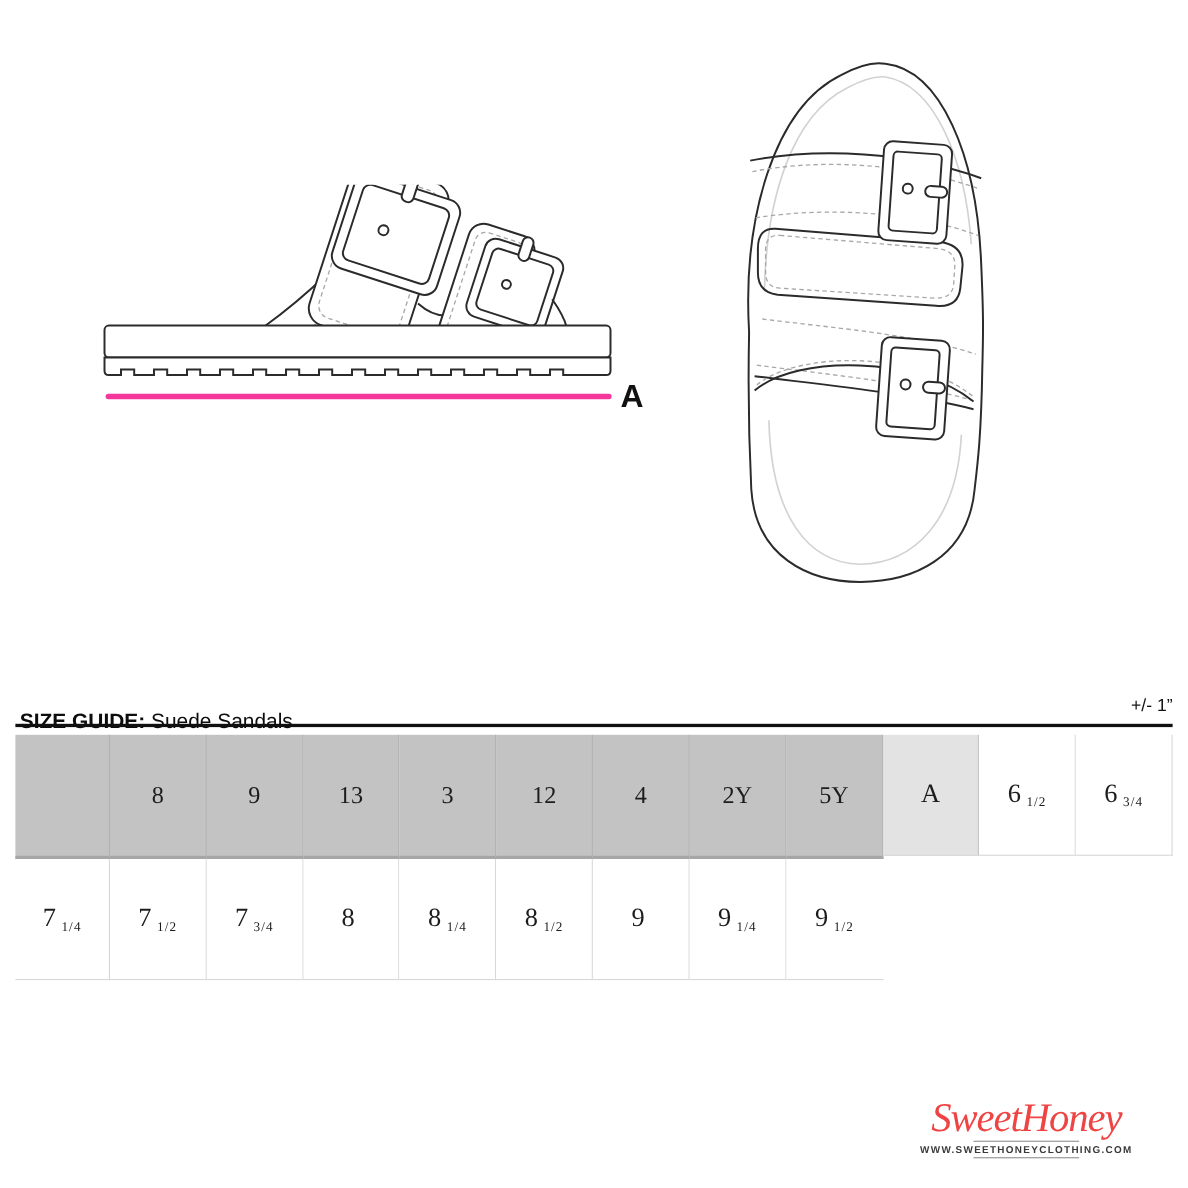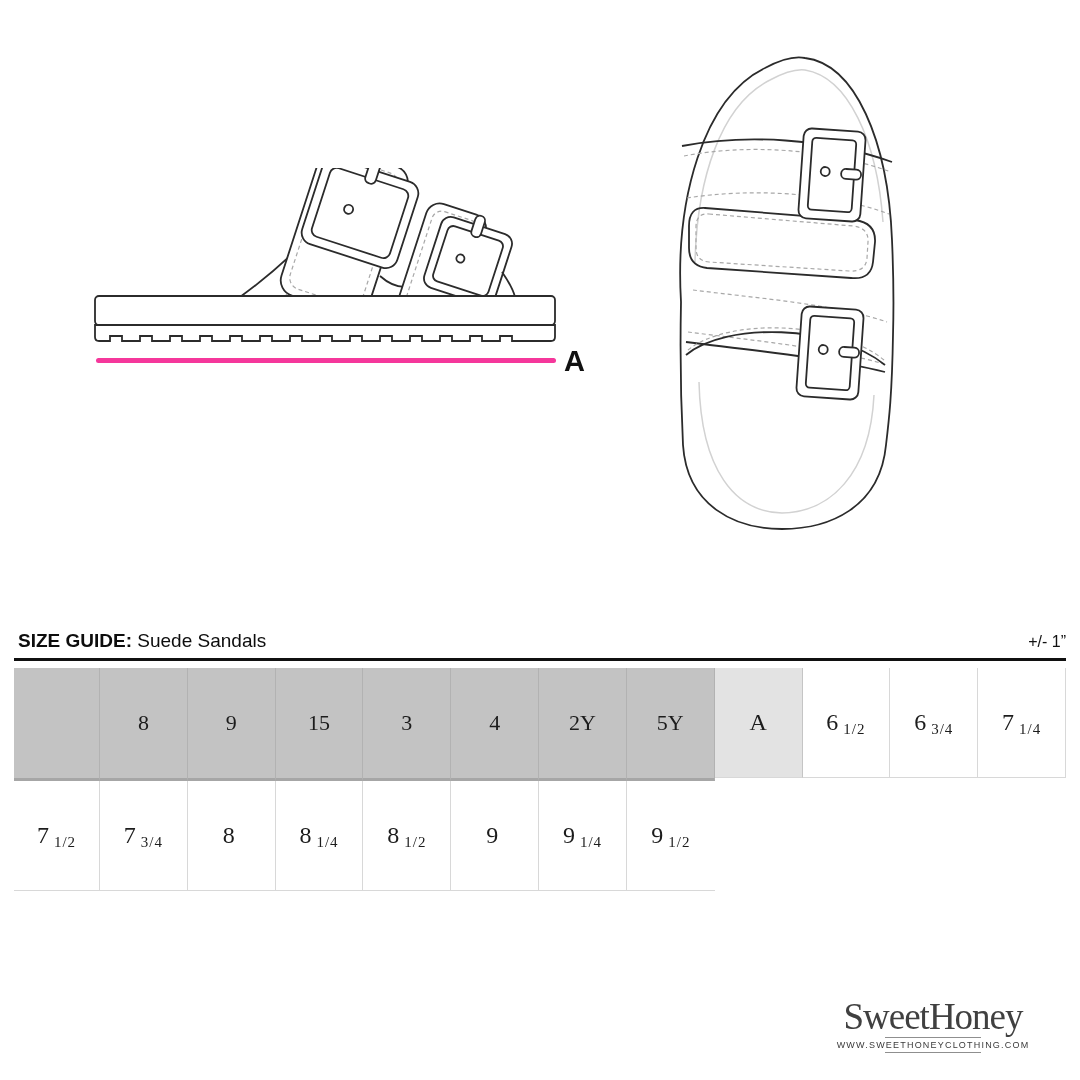--- a/index.html
+++ b/index.html
@@ -7,43 +7,43 @@
   .canvas { position:relative; width:1080px; height:1080px; background:#ffffff; overflow:hidden; }
 
   
   .side-view { position:absolute; left:88px; top:168px; }
   .top-view  { position:absolute; left:655px; top:50px; }
   .measure-line { position:absolute; left:96px; top:358px; width:460px; height:5px; border-radius:3px; }
   .measure-label { position:absolute; left:564px; top:345px; font-size:29px; font-weight:bold; color:#111; }
 
   
   .sg-header { position:absolute; left:14px; top:630px; width:1052px; height:26px; }
-  .sg-title { position:absolute; left:4px; top:0; font-size:19px; color:#0d0d0d; }
+  .sg-title { position:absolute; left:4px; top:16px; font-size:19px; color:#0d0d0d; }
   .sg-title b { font-weight:bold; }
   .sg-tol { position:absolute; right:0; top:3px; font-size:16px; color:#111; }
   .sg-rule { position:absolute; left:14px; top:658px; width:1052px; height:3px; background:#101010; }
 
   
   .size-table { position:absolute; left:14px; top:668px; width:1052px; display:grid;
                 grid-template-columns:86px repeat(11, 1fr); font-family:"Liberation Serif", serif; }
   .th { background:#c3c3c3; height:113px; display:flex; align-items:center; justify-content:center;
         font-size:22px; color:#1c1c1c; border-right:1px solid #b2b2b2; border-bottom:3px solid #a6a6a6; }
   .th:nth-child(12) { border-right:none; }
   .td { background:#ffffff; height:110px; display:flex; align-items:center; justify-content:center;
         font-size:24px; color:#1c1c1c; border-right:1px solid #d8d8d8; border-bottom:1px solid #d8d8d8; }
   .td:last-child { border-right:none; }
-  .td .frac { font-size:15px; margin-left:5px; letter-spacing:1px;margin-top:13px; }
+  .td .frac { font-size:12px; margin-left:5px; letter-spacing:1px;margin-top:13px; }
   .td.row-label { background:#e3e3e3; border-right:1px solid #c5c5c5; font-size:24px; }
 
   
   .logo { position:absolute; right:32px; top:998px; width:230px; text-align:center; }
-  .logo-script { font-family:"Liberation Serif", serif; font-size:37px;
-                 color:#404040; letter-spacing:-1px; line-height:1.0; }
+  .logo-script { font-family:"Liberation Serif", serif; font-style:italic; font-size:37px;
+                 color:#ef4444; letter-spacing:-1px; line-height:1.0; }
   .logo-line { width:96px; height:1px; background:#8f8f8f; margin:2px auto; }
-  .logo-url { font-size:9px; font-weight:normal; letter-spacing:1.2px; color:#3a3a3a; margin-top:1px; }
+  .logo-url { font-size:9px; font-weight:bold; letter-spacing:1.2px; color:#3a3a3a; margin-top:1px; }
 
   svg .ln   { fill:none; stroke:#2b2b2b; stroke-width:1.8; }
   svg .lnw  { fill:#ffffff; stroke:#2b2b2b; stroke-width:1.8; }
   svg .dash { fill:none; stroke:#a8a8a8; stroke-width:1.2; stroke-dasharray:4 3; }
   svg .lite { fill:none; stroke:#d2d2d2; stroke-width:1.5; }
 </style>
 </head>
 <body>
 
 <div class="canvas">
@@ -136,22 +136,23 @@
       <b>SIZE GUIDE:</b><span> Suede Sandals</span>
     </div>
     <div class="sg-tol">+/- 1”</div>
   </div>
   <div class="sg-rule"></div>
 
   <div class="size-table">
     <div class="th"></div>
     <div class="th">8</div>
     <div class="th">9</div>
-    <div class="th">15</div>
+    <div class="th">13</div>
     <div class="th">3</div>
+    <div class="th">12</div>
     <div class="th">4</div>
     <div class="th">2Y</div>
     <div class="th">5Y</div>
 
     <div class="td row-label">A</div>
     <div class="td">
         <span>6</span>
         <span class="frac">1/2</span>
       </div>
     <div class="td">

